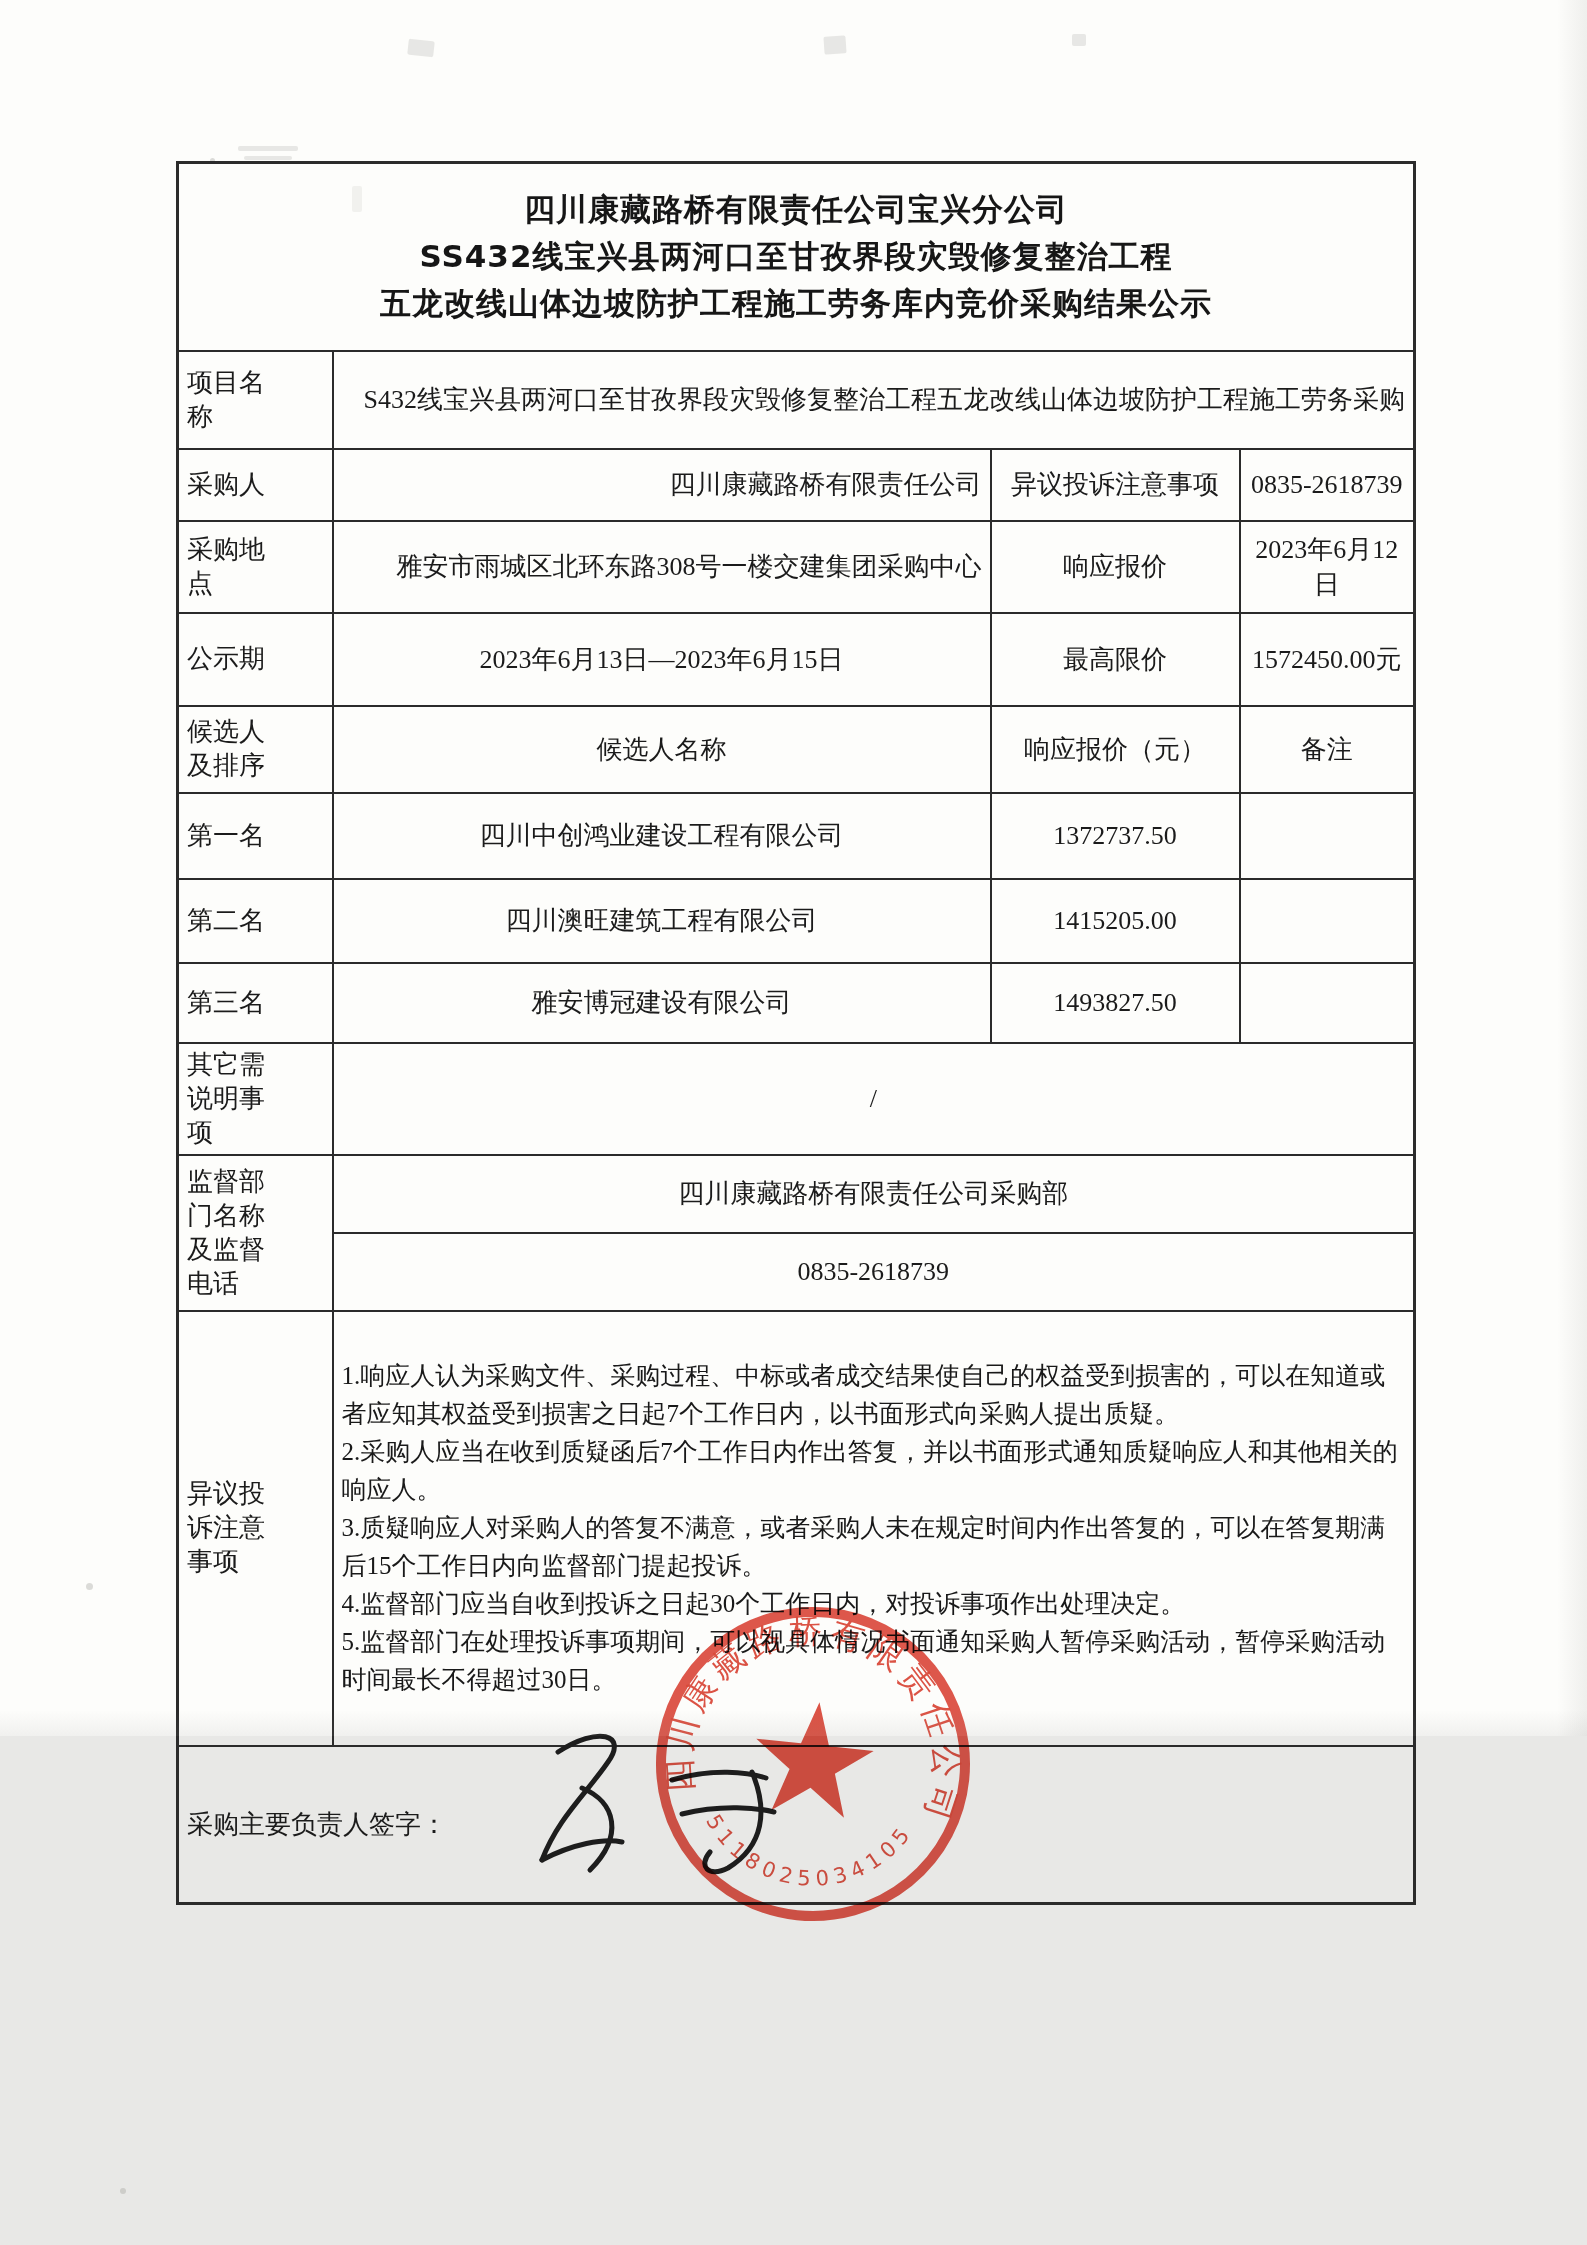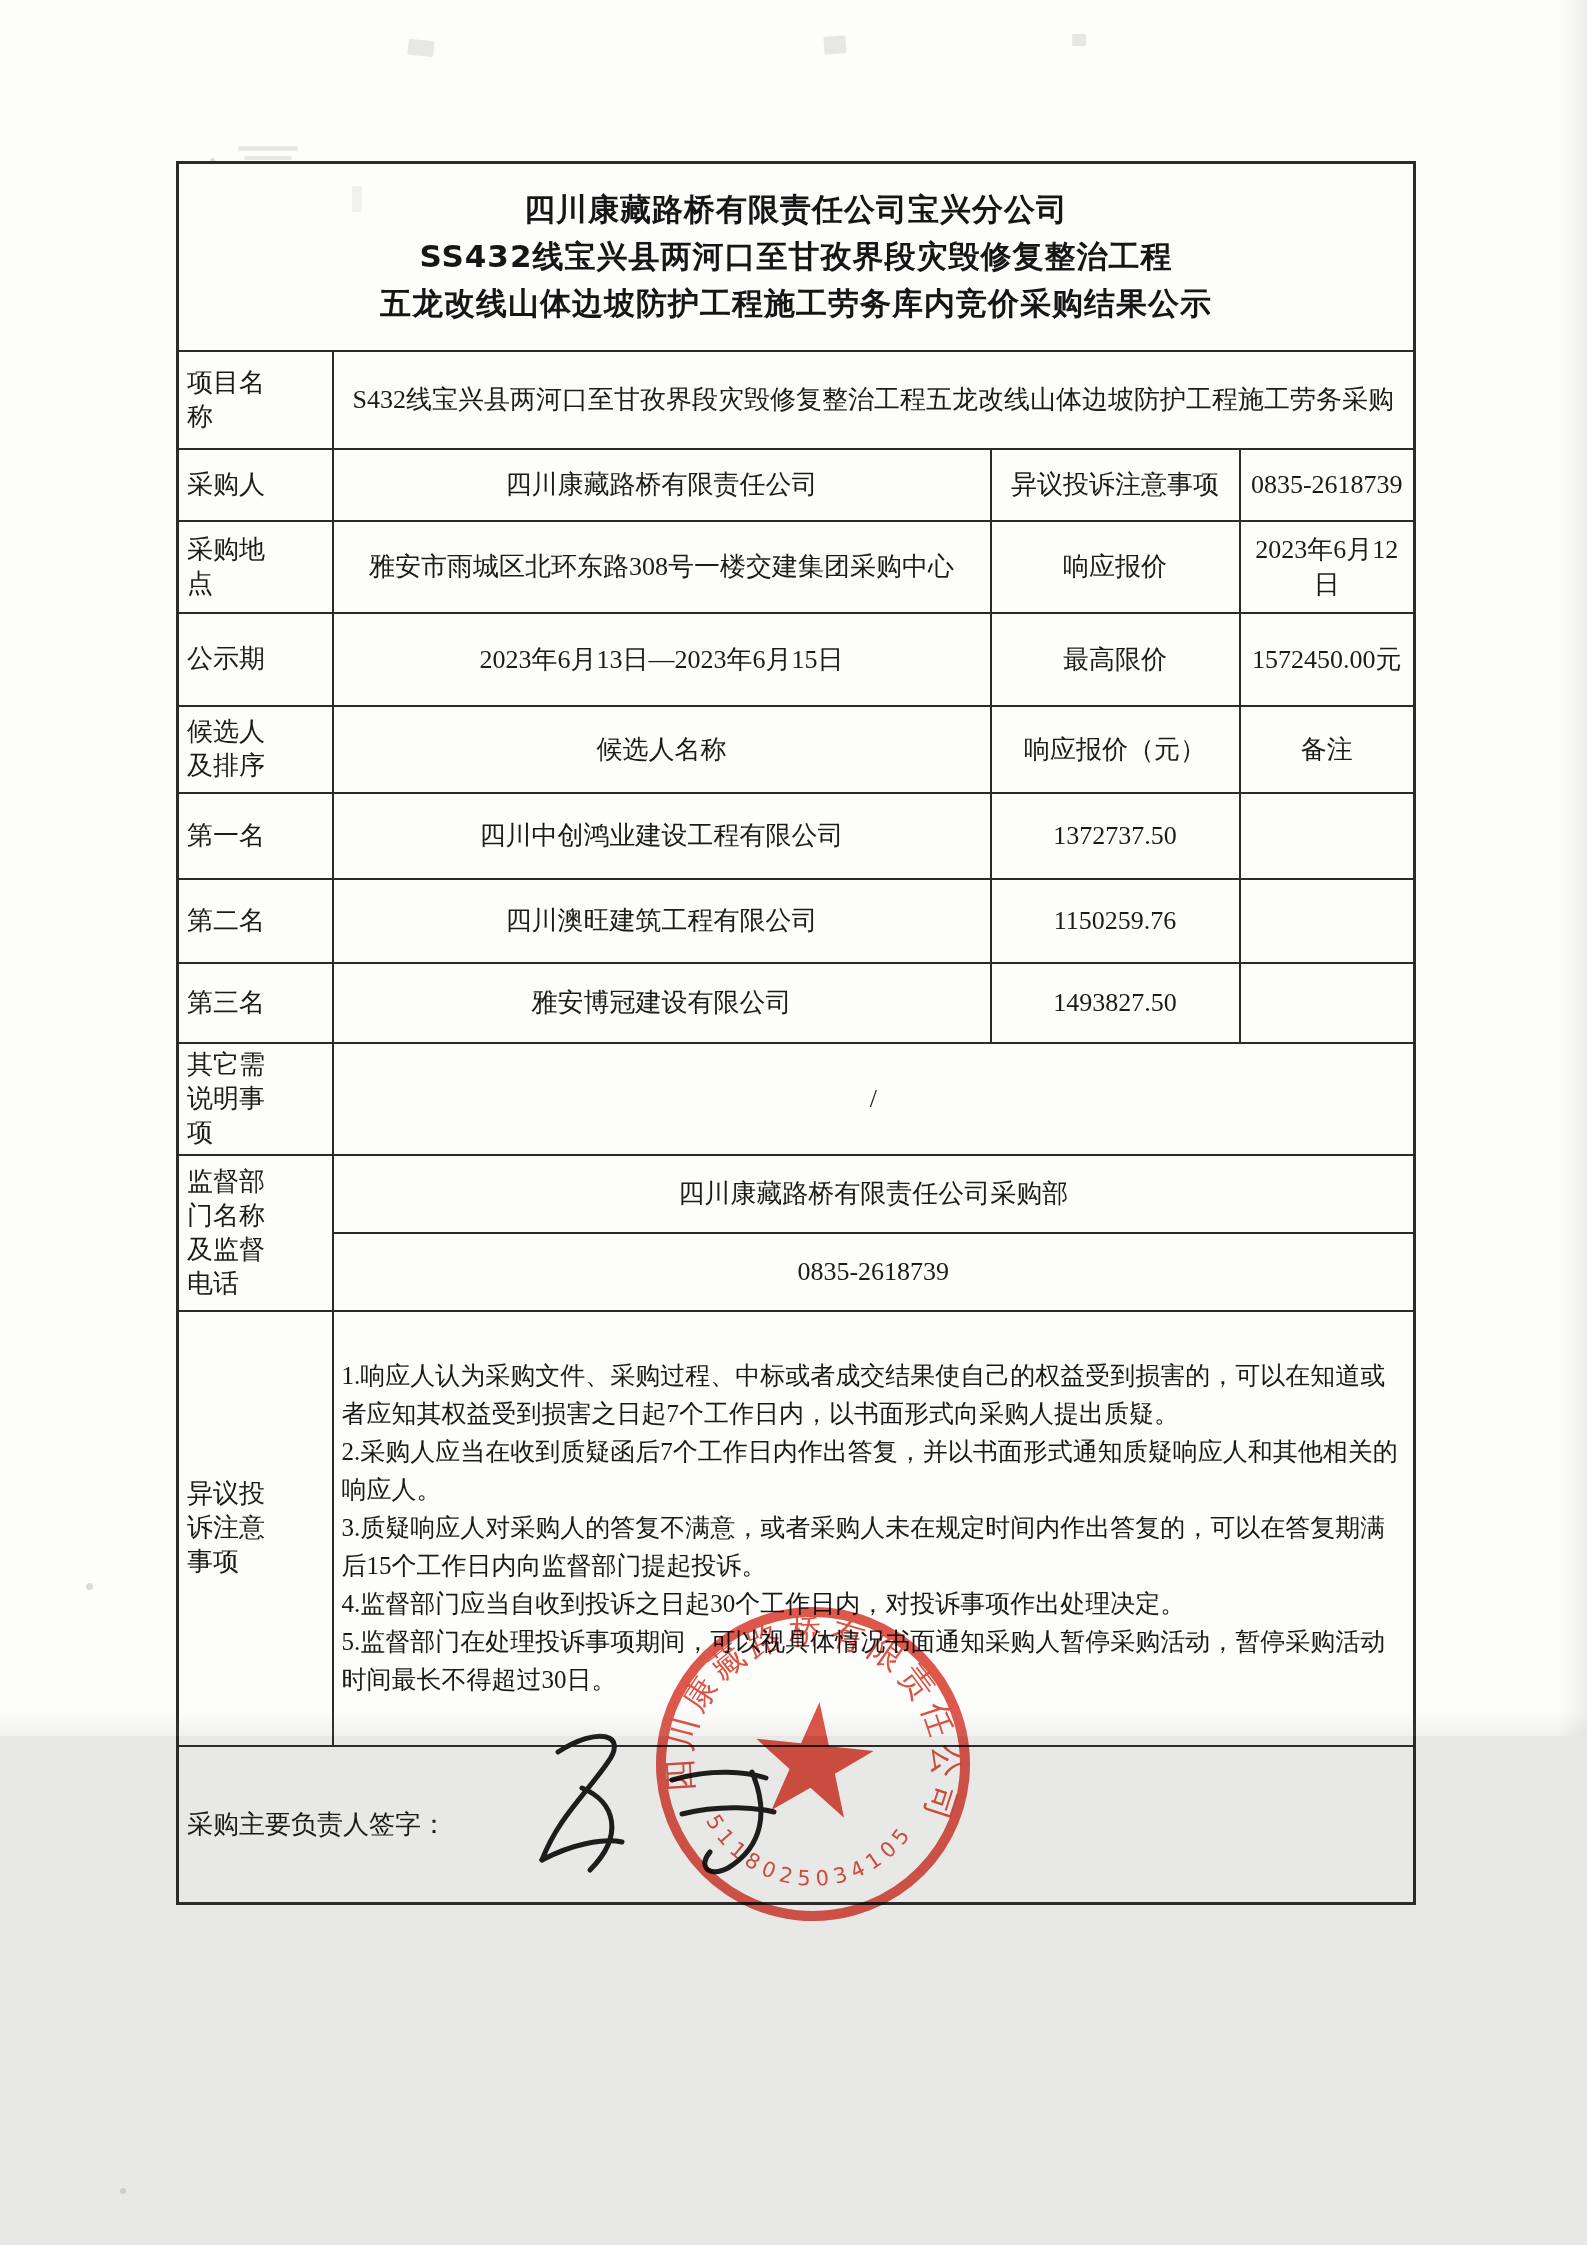--- a/index.html
+++ b/index.html
@@ -36,21 +36,21 @@
   .doc-table{border:3px solid #2b2b2b;}
   .title-cell{text-align:center;vertical-align:middle;}
   .title-line{
     font-family:"DejaVu Sans","Liberation Sans",sans-serif;
     font-weight:700;font-size:31px;line-height:47px;color:#161616;
     letter-spacing:1px;
   }
   .lbl{text-align:left;padding-left:10px;margin-top:44px;}
   .lbl .wrapbox{display:inline-block;width:86px;line-height:34px;vertical-align:middle;}
   .c{text-align:center;}
-  .l{text-align:center;padding-left:12px;}
+  .l{text-align:right;padding-left:12px;}
   .notice-cell{
     text-align:left;vertical-align:middle;
     padding:44px 18px 26px 12px;
   }
   .notice-item{font-size:25px;line-height:38px;color:#191919;font-family:Liberation Serif, serif;}
   .sig-cell{text-align:left;padding-left:14px;font-size:28px;font-family:Liberation Mono, monospace;}
   .sig-label{display:inline-block;}
 
   
   .stamp{
@@ -146,21 +146,21 @@
       </td>
       <td class="c">四川中创鸿业建设工程有限公司</td>
       <td class="c">1372737.50</td>
       <td class="c"></td>
     </tr>
     <tr style="height:84px">
       <td class="lbl">
         <span class="wrapbox">第二名</span>
       </td>
       <td class="c">四川澳旺建筑工程有限公司</td>
-      <td class="c">1150259.76</td>
+      <td class="c">1415205.00</td>
       <td class="c"></td>
     </tr>
     <tr style="height:80px">
       <td class="lbl">
         <span class="wrapbox">第三名</span>
       </td>
       <td class="c">雅安博冠建设有限公司</td>
       <td class="c">1493827.50</td>
       <td class="c"></td>
     </tr>

